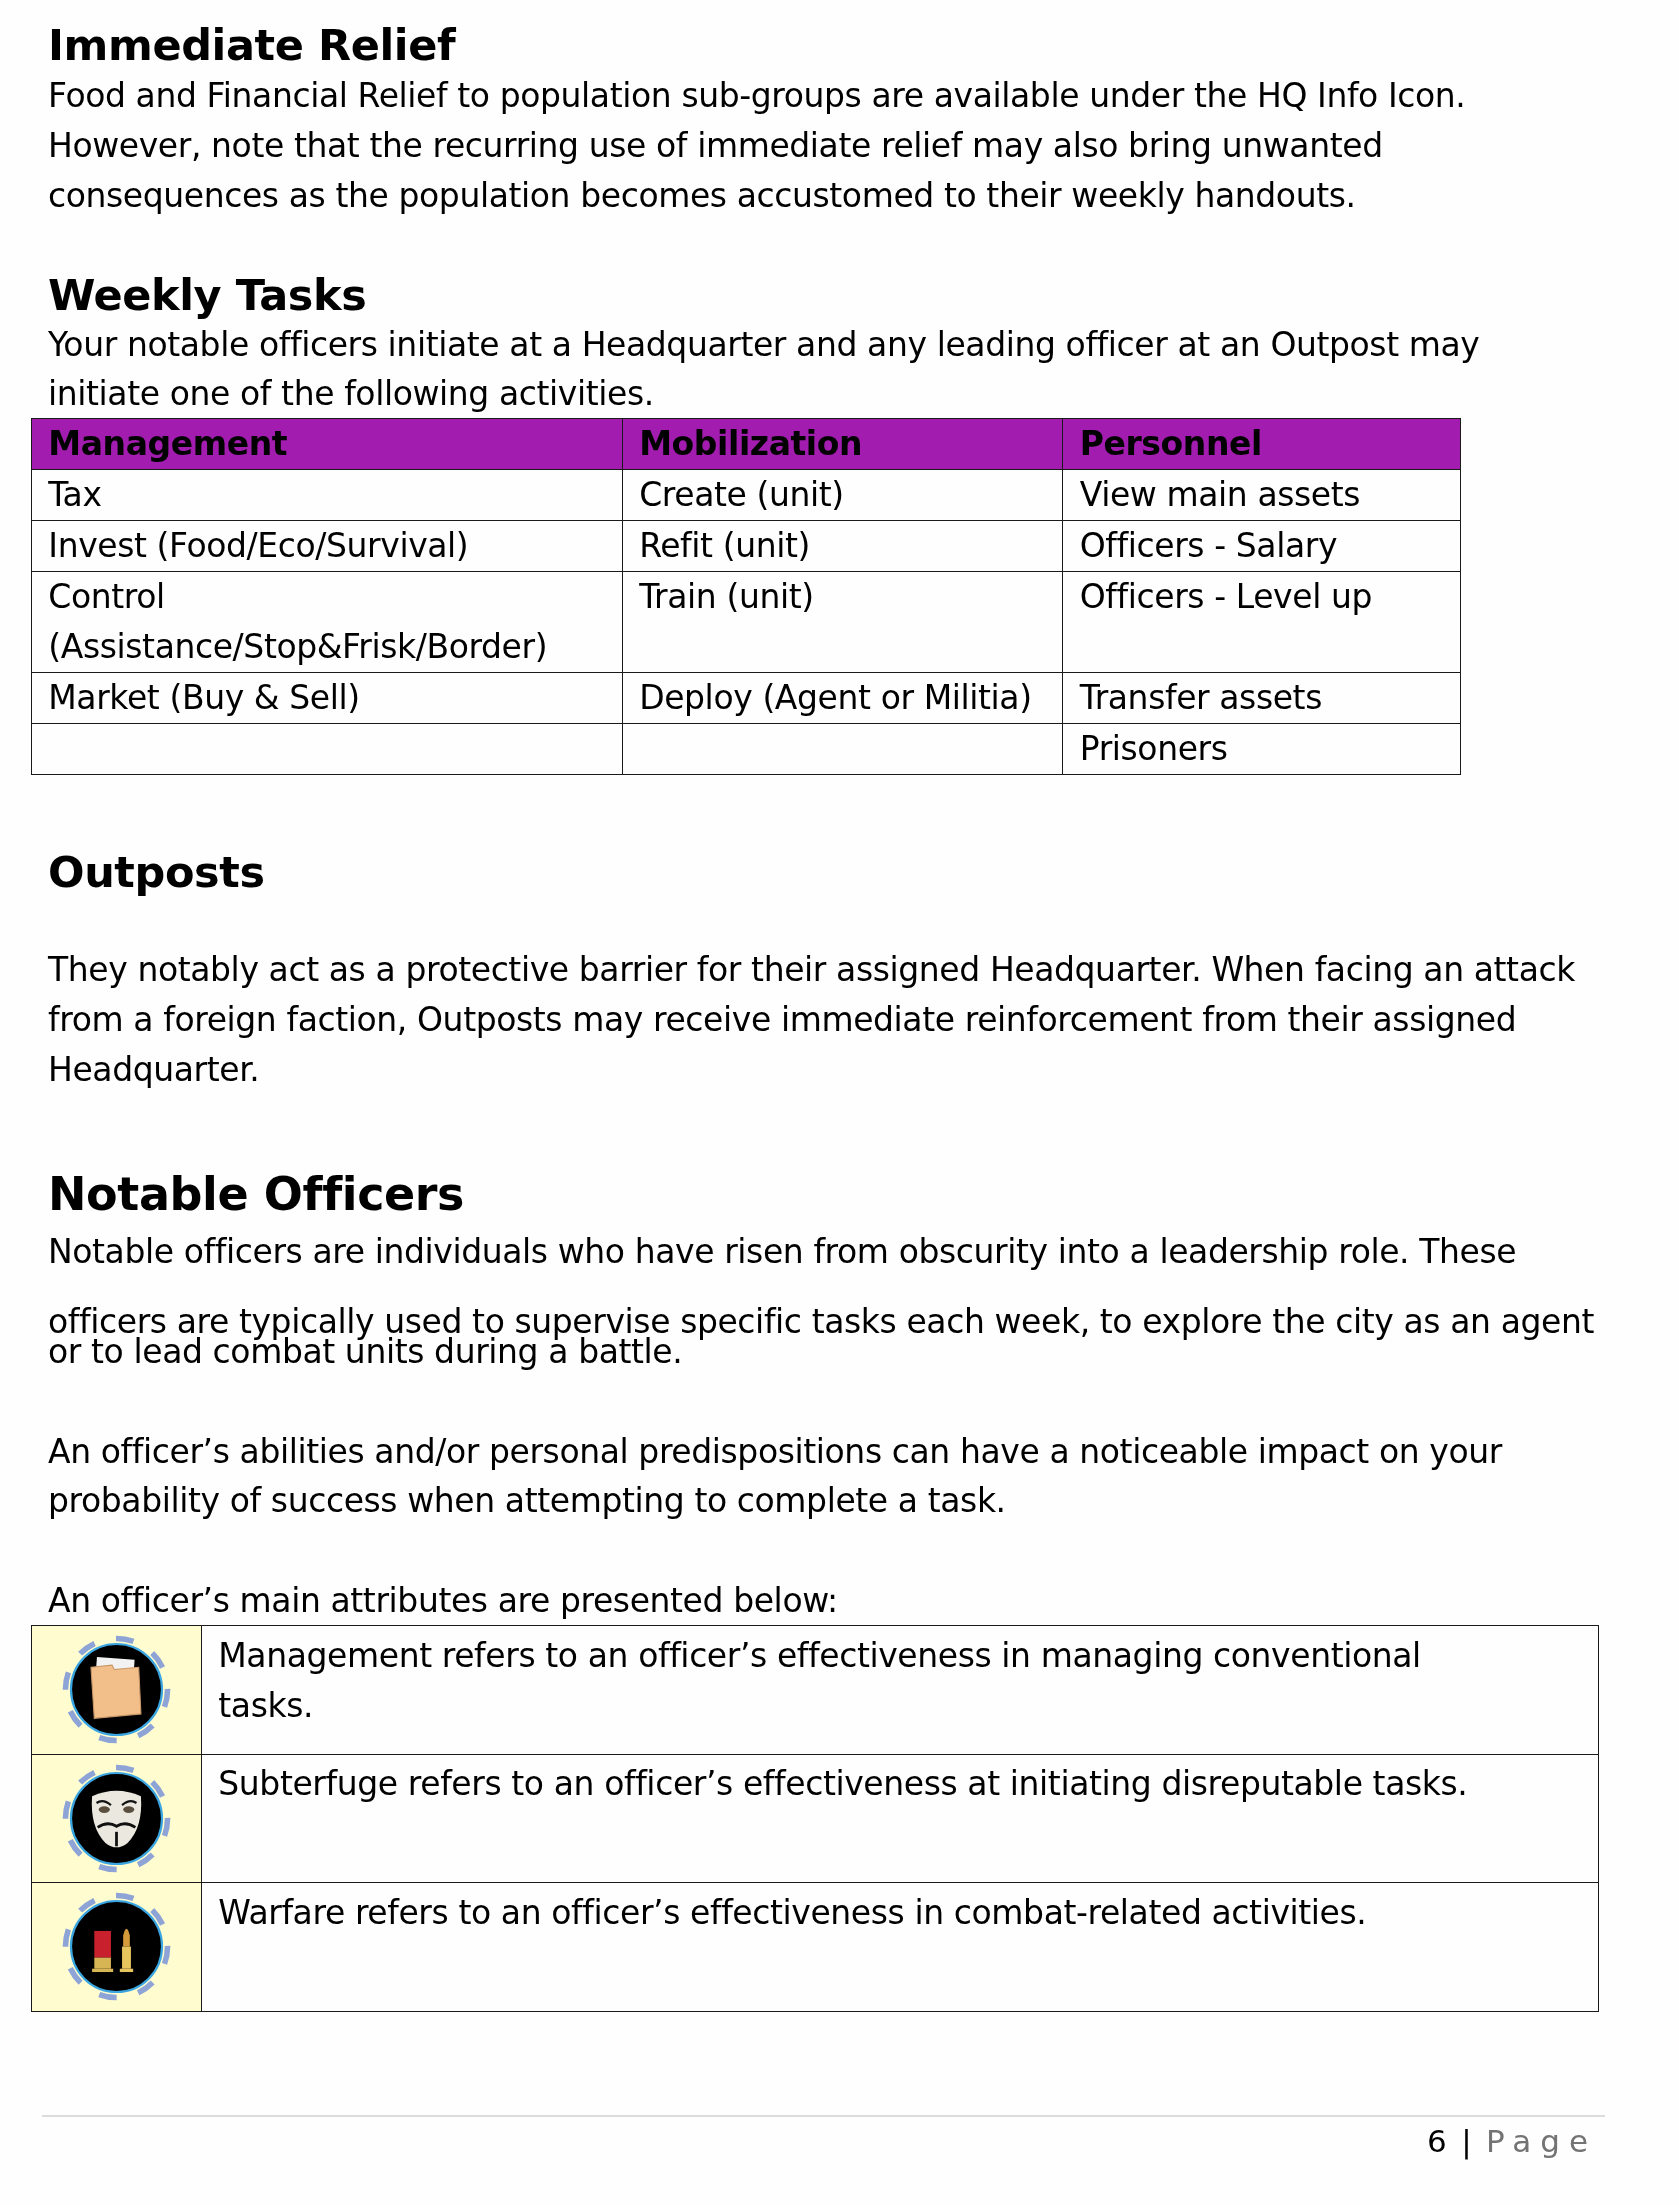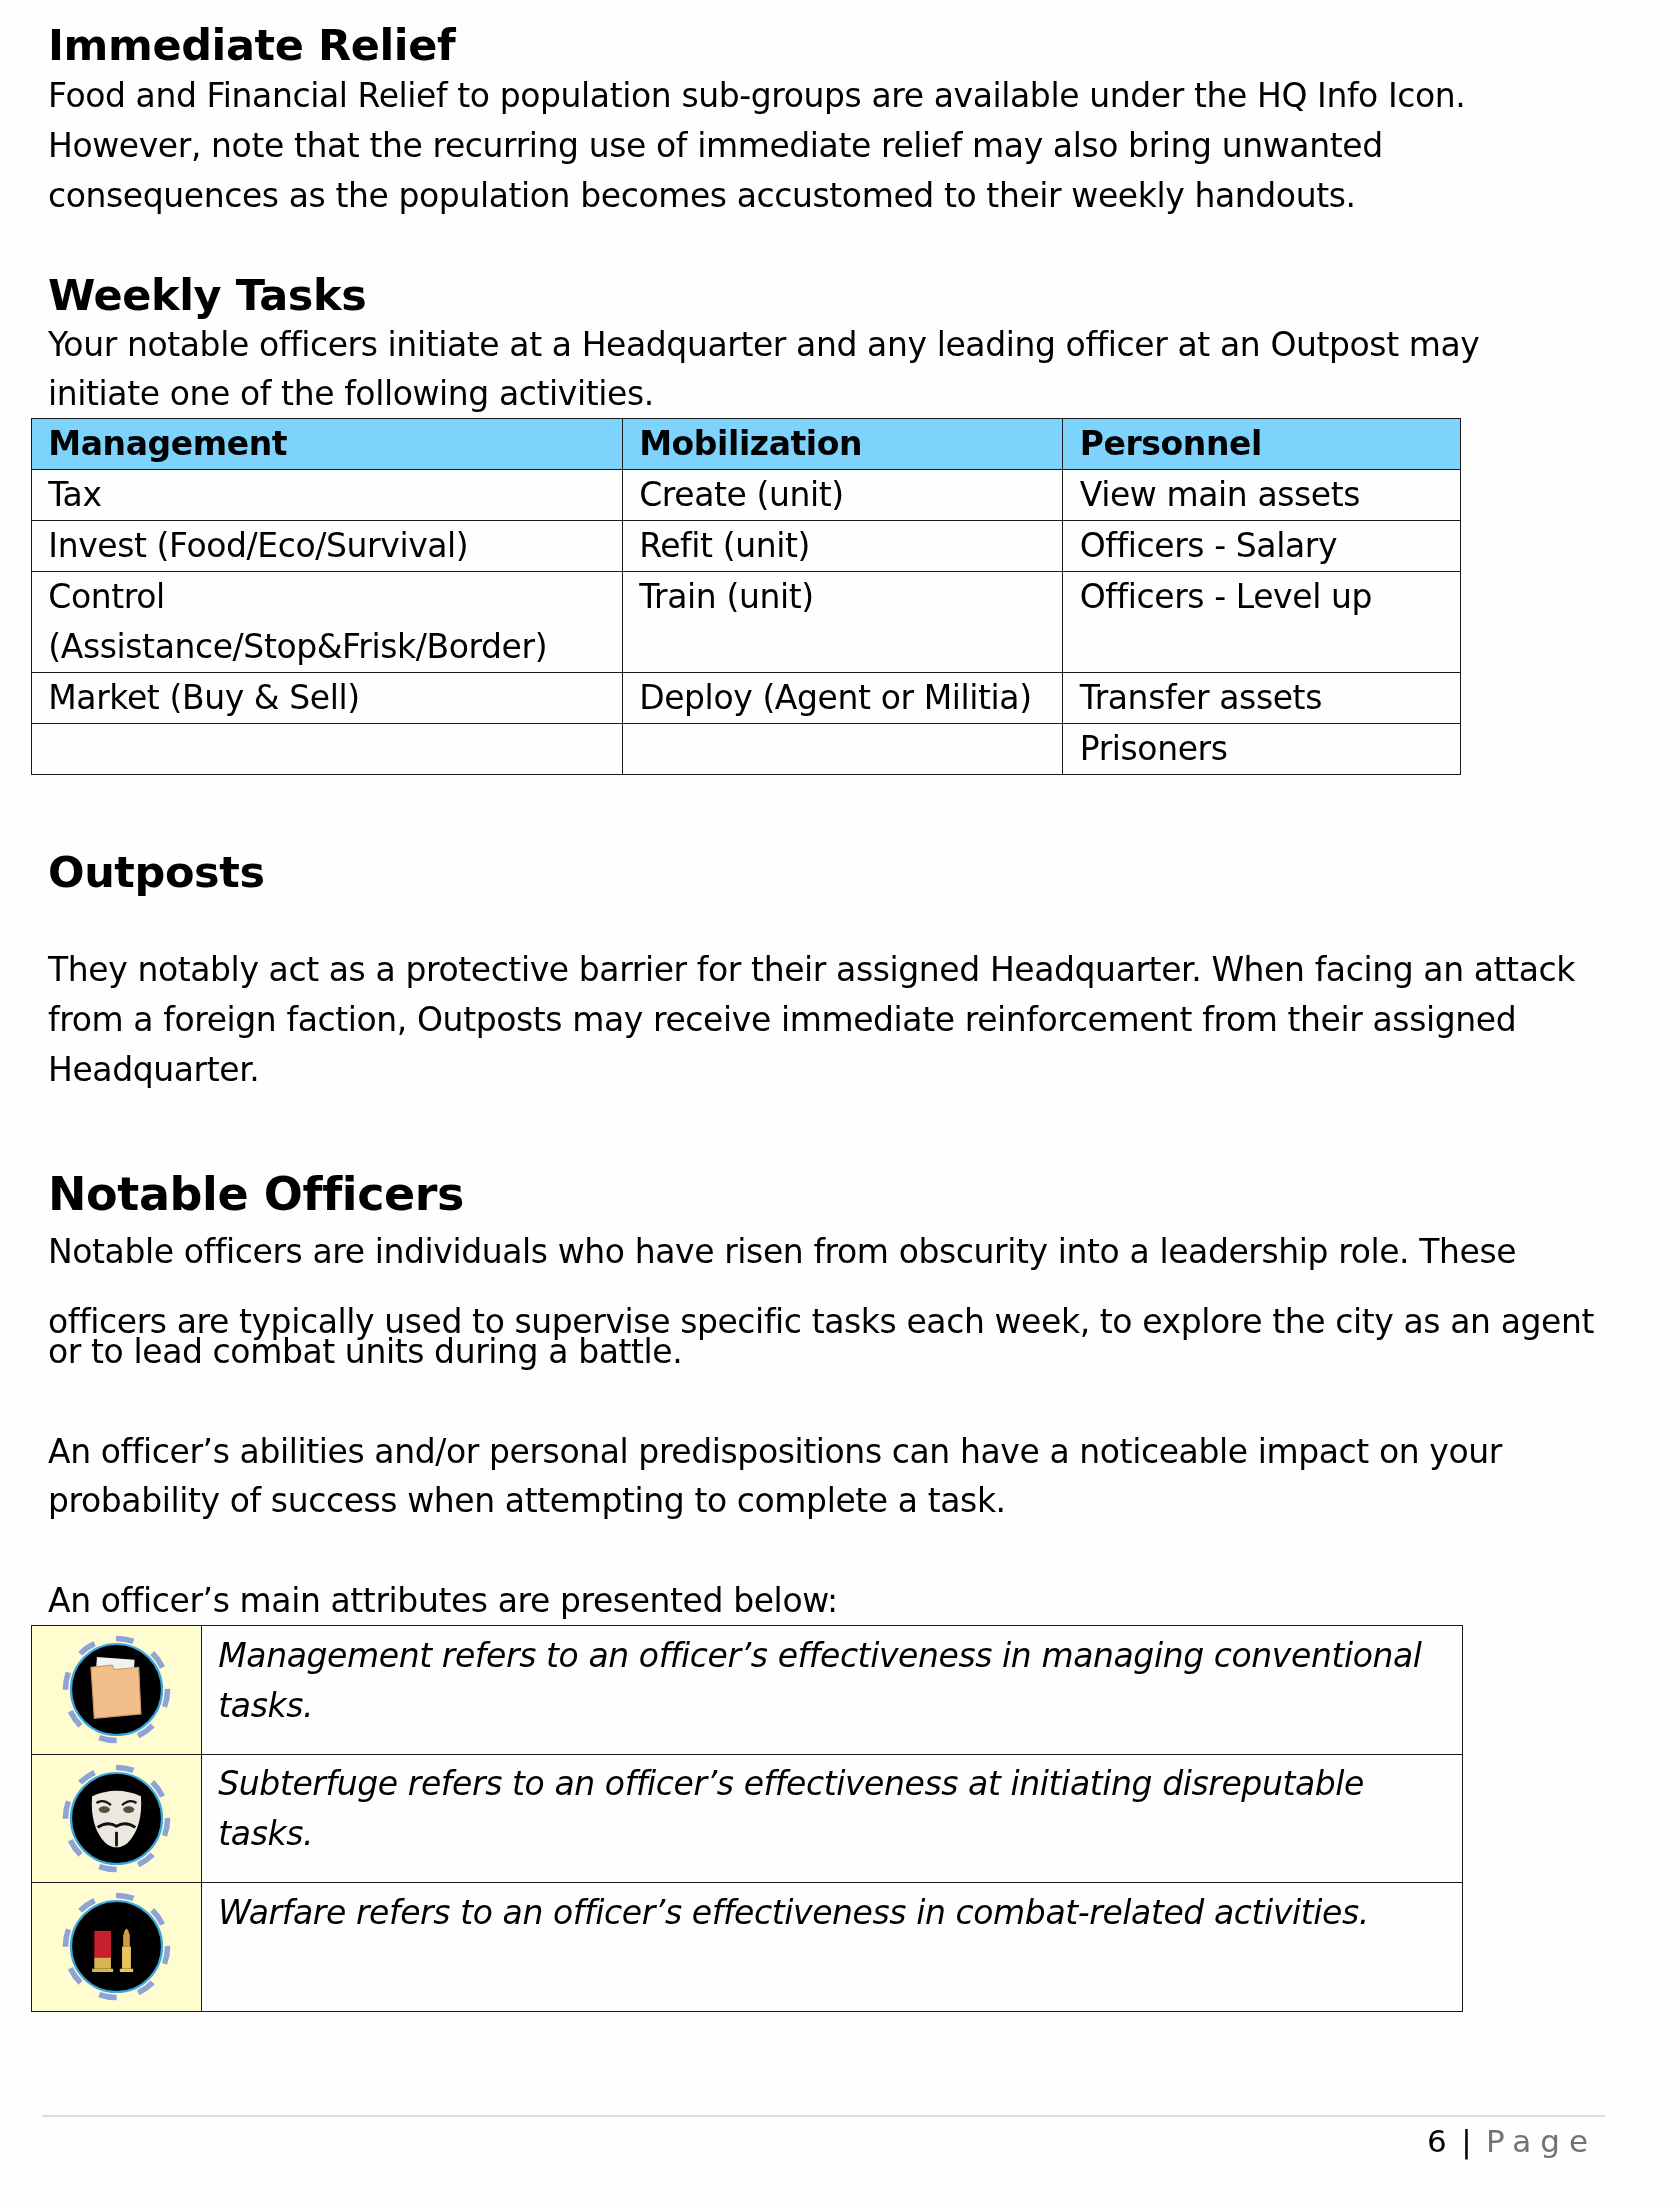--- a/index.html
+++ b/index.html
@@ -9,29 +9,29 @@
   .txt { position: absolute; left: 48px; font-size: 33px; line-height: 50px; white-space: nowrap; letter-spacing: -0.4px; }
   .h3 { font-weight: bold; font-size: 43px; }
   .h2 { font-weight: bold; font-size: 46px; letter-spacing: -0.4px; }
   p.txt { margin: 0; }
 
   
   table.tasks { position: absolute; left: 31px; top: 418px; width: 1430px; border-collapse: collapse;
                 font-size: 33px; letter-spacing: -0.4px; }
   table.tasks td, table.tasks th { border: 1.5px solid #1a1a1a; padding: 0 16.3px; text-align: left; vertical-align: top;
                 line-height: 50px; }
-  table.tasks th { background: #7dd3fc; font-weight: bold; height: 50px; }
+  table.tasks th { background: #a21caf; font-weight: bold; height: 50px; }
   table.tasks td { height: 50px; }
   table.tasks col.c1 { width: 591px; }
   table.tasks col.c2 { width: 441px; }
   table.tasks col.c3 { width: 398px; }
 
   
-  table.attrs { position: absolute; left: 31px; top: 1625px; width: 1432px; border-collapse: collapse;
-                font-size: 33px; letter-spacing: -0.4px; font-style: italic; }
+  table.attrs { position: absolute; left: 31px; top: 1625px; width: 1568px; border-collapse: collapse;
+                font-size: 33px; letter-spacing: -0.4px; }
   table.attrs td { border: 1.5px solid #1a1a1a; vertical-align: top; height: 123px; padding: 0; }
   table.attrs td.icon-cell { background: #fffdd0; width: 169px; text-align: center; vertical-align: middle; }
   table.attrs td.desc-cell { padding: 4.5px 16.3px 0 16.3px; line-height: 50px; }
   .badge { width: 111px; height: 111px; display: inline-block; vertical-align: middle; }
 
   .footer-line { position: absolute; left: 42px; top: 2115px; width: 1563px; height: 1.5px; background: #dcdcdc; }
   .footer { position: absolute; right: 83px; top: 2119px; font-size: 31px; line-height: 45px; }
   .footer .num { color: #000; }
   .footer .sep { color: #000; margin: 0 4.5px; }
   .footer .word { color: #737373; letter-spacing: 9px; }

